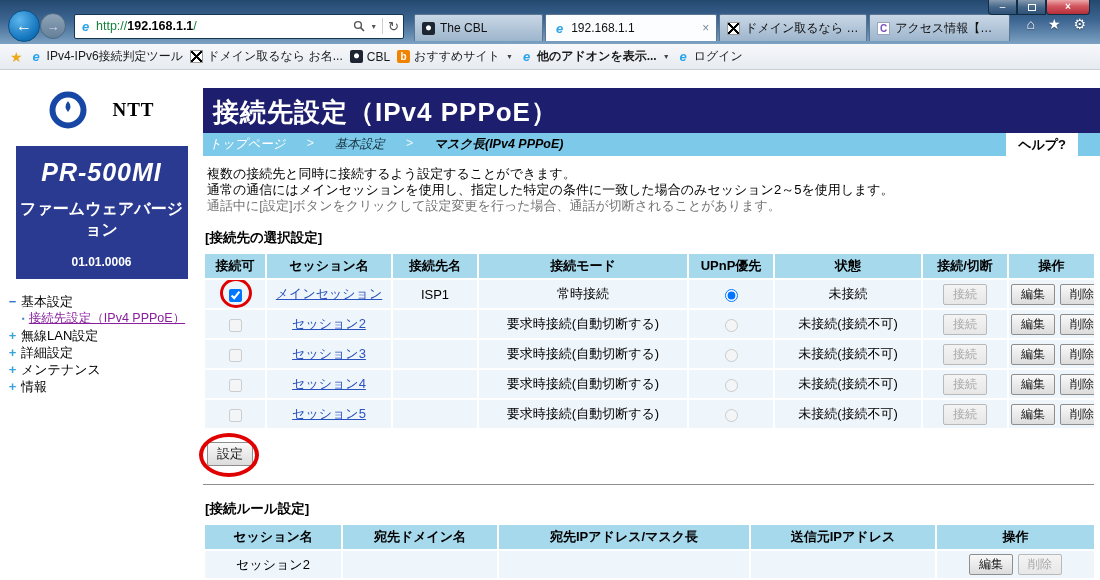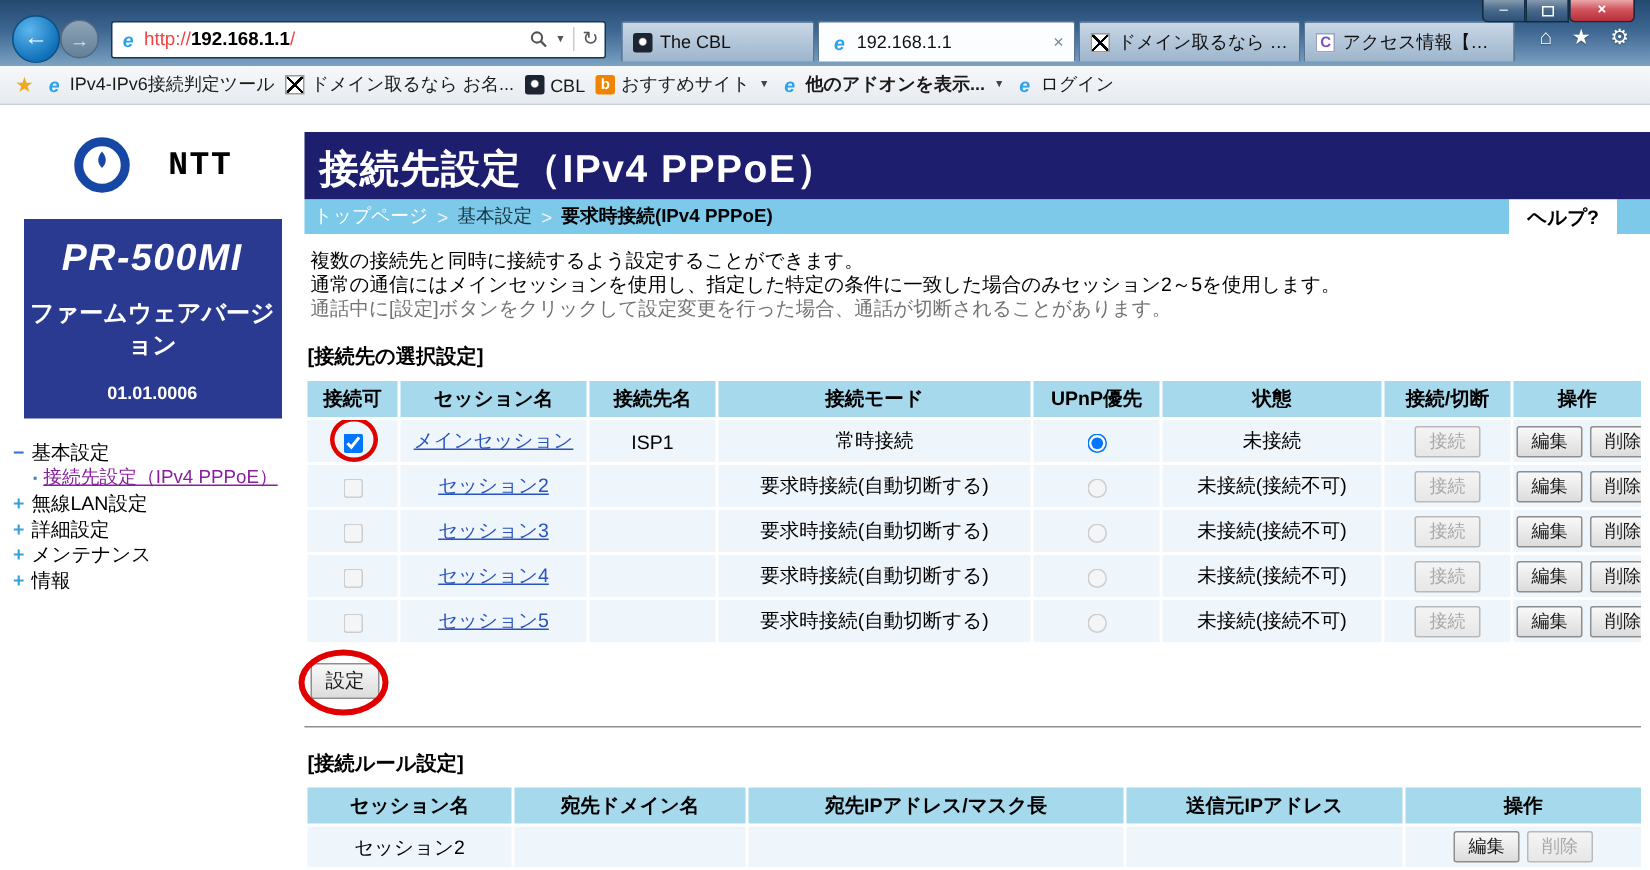--- a/index.html
+++ b/index.html
@@ -14,21 +14,21 @@
   }
   .navrow{ display:flex; align-items:center; gap:4px; width:100%; }
   .nav-circle{ border-radius:50%; display:flex; align-items:center; justify-content:center; cursor:pointer; }
   .back-btn{ width:32px; height:32px; background:radial-gradient(circle at 35% 30%,#5cb6ee,#1172ba 70%,#0b5a96); border:1px solid #0a4f85; color:#fff; font-size:16px; font-weight:bold; z-index:2; }
   .fwd-btn{ width:26px; height:26px; background:linear-gradient(#8ea3b6,#64809a); border:1px solid #4f6a82; color:#cfdce8; font-size:13px; font-weight:bold; margin-left:-4px; }
   .addressbar{
     width:330px; height:25px; margin-left:4px; background:#fff; border:1px solid #17364f;
     border-radius:2px; display:flex; align-items:center; padding:0 4px; font-size:12.5px; gap:4px;
   }
   .url{ white-space:nowrap; overflow:hidden; }
-  .url .dim{ color:#ef4444; }
+  .url .dim{ color:#15803d; }
   .url .host{ color:#000; font-weight:bold; }
   .abar-icons{ margin-left:auto; display:flex; align-items:center; gap:5px; color:#555; }
   .abar-sep{ width:1px; height:16px; background:#ccc; }
   .tabs{ display:flex; align-items:flex-end; height:30px; margin-left:6px; flex:1; min-width:0; }
   .tab{
     height:27px; display:flex; align-items:center; gap:5px; padding:0 7px;
     background:linear-gradient(#c9d7e6,#9db5cc); border:1px solid #5b7692; border-bottom:none;
     border-radius:2px 2px 0 0; font-size:12px; color:#101010; margin-right:2px;
     overflow:hidden; white-space:nowrap; cursor:pointer;
   }
@@ -60,38 +60,38 @@
   .ico-onamae{ background:#fff; border:1px solid #999;
     background-image:linear-gradient(45deg,transparent 44%,#000 44%,#000 56%,transparent 56%),linear-gradient(-45deg,transparent 44%,#000 44%,#000 56%,transparent 56%); }
   .ico-cbl{ background:radial-gradient(circle at 50% 45%,#fff 0 2px,#1c2531 3px); border-radius:2px; }
   .ico-b{ background:#f08300; border-radius:2px; color:#fff; font-weight:bold; font-size:10px; }
   .ico-c{ background:#fff; border:1px solid #9aa4c0; color:#7a4fc0; font-weight:bold; font-size:10px; }
 
   
   .content{ display:flex; height:510px; background:#fff; }
   .sidebar{ width:203px; flex:0 0 203px; }
   .logo-row{ margin-top:20px; display:flex; align-items:center; justify-content:center; gap:8px; }
-  .ntt-text{ font-family:Liberation Mono, monospace; font-size:22px; font-weight:bold; letter-spacing:1px;margin-left:16px; }
+  .ntt-text{ font-family:Liberation Serif, serif; font-size:19px; font-weight:bold; letter-spacing:1px;margin-left:16px; }
   .device-box{ width:172px; margin:16px auto 0; background:#2a3a90; color:#fff; text-align:center; padding:12px 4px 10px; }
   .model{ font-size:25px; font-weight:bold; font-style:italic; letter-spacing:1px; }
   .fw-label{ font-size:16px; margin-top:12px;font-weight:bold; }
   .fw-ver{ font-size:12px; font-weight:bold; margin-top:14px; }
   .menu{ margin:14px 0 0 6px; font-size:13px; line-height:17px; color:#000; }
   .menu-item{ display:flex; align-items:center; gap:2px; cursor:pointer; }
   .expander{ font-weight:bold; width:13px; text-align:center; }
   .exp-minus{ color:#3777d0; }
   .exp-plus{ color:#38a2da; }
   .submenu{ margin-left:16px; display:flex; align-items:center; gap:4px; }
   .bullet{ color:#3b82c4; font-size:8px; }
   .side-link{ color:#8a1f9e; text-decoration:underline; font-size:12.5px; cursor:pointer; }
 
   .main{ flex:1; position:relative; min-width:0; }
   .page-titlebar{ margin-top:18px; height:45px; background:#1e1e6e; color:#fff; font-size:26px; font-weight:bold; padding:7px 0 0 10px; letter-spacing:1px; }
   .breadcrumb-bar{ height:23px; background:#7cc9e9; display:flex; align-items:center; font-size:12.5px; padding-left:6px; }
-  .crumbs{ flex:1; display:flex; gap:6px; align-items:center; white-space:nowrap; }
+  .crumbs{ flex:1; display:flex; gap:21px; align-items:flex-start; white-space:nowrap;font-style:italic; }
   .crumb-link{ color:#fff; cursor:pointer; }
   .crumb-sep{ color:#f2f6f8; }
   .crumb-mid{ color:#15303d; }
   .crumb-last{ color:#000; font-weight:bold; }
   .help-box{ background:#fff; height:100%; display:flex; align-items:center; padding:0 12px; font-size:13px; font-weight:bold; cursor:pointer; }
   .bc-stub{ width:22px; height:100%; }
 
   .intro{ margin:10px 0 0 4px; font-size:13px; line-height:16px; color:#000; }
   .warning{ color:#737373; }
   .section-title{ margin:15px 0 0 2px; font-size:13.5px; font-weight:bold; }
@@ -252,21 +252,21 @@
   </div>
 
   <div class="main">
     <div class="page-titlebar">接続先設定（IPv4 PPPoE）</div>
     <div class="breadcrumb-bar">
       <div class="crumbs">
         <span class="crumb-link">トップページ</span>
         <span class="crumb-sep">&gt;</span>
         <span class="crumb-mid">基本設定</span>
         <span class="crumb-sep">&gt;</span>
-        <span class="crumb-last">要求時接続(IPv4 PPPoE)</span>
+        <span class="crumb-last">マスク長(IPv4 PPPoE)</span>
       </div>
       <div class="help-box">ヘルプ?</div>
       <div class="bc-stub"></div>
     </div>
 
     <div class="intro">
       <div>複数の接続先と同時に接続するよう設定することができます。</div>
       <div>通常の通信にはメインセッションを使用し、指定した特定の条件に一致した場合のみセッション2～5を使用します。</div>
       <div class="warning">通話中に[設定]ボタンをクリックして設定変更を行った場合、通話が切断されることがあります。</div>
     </div>

